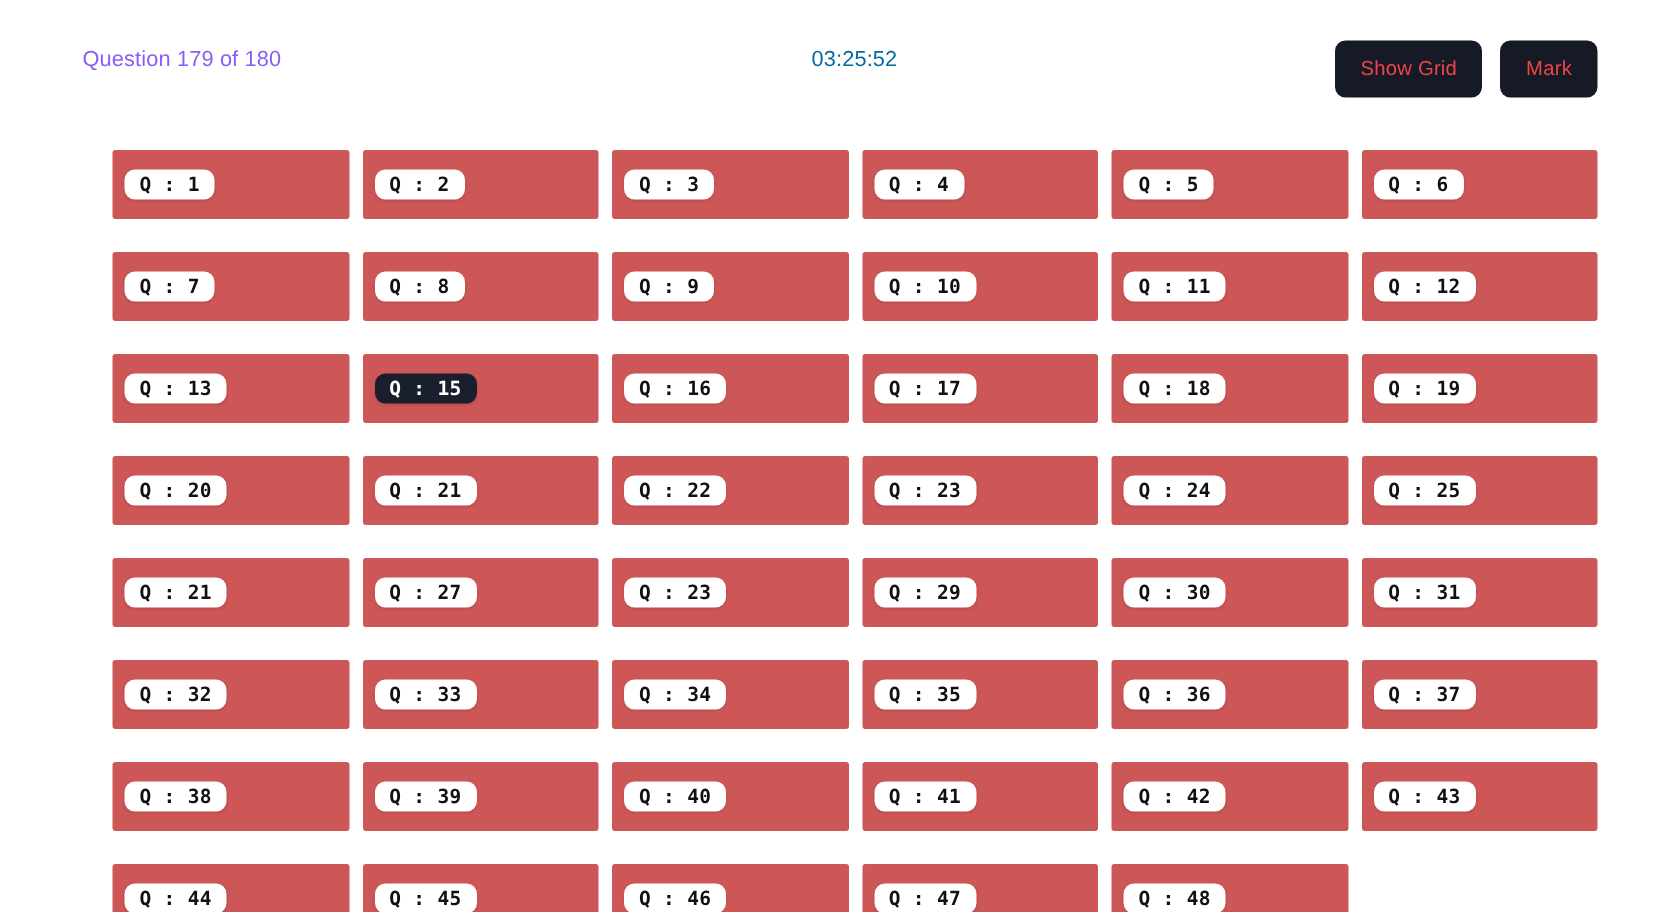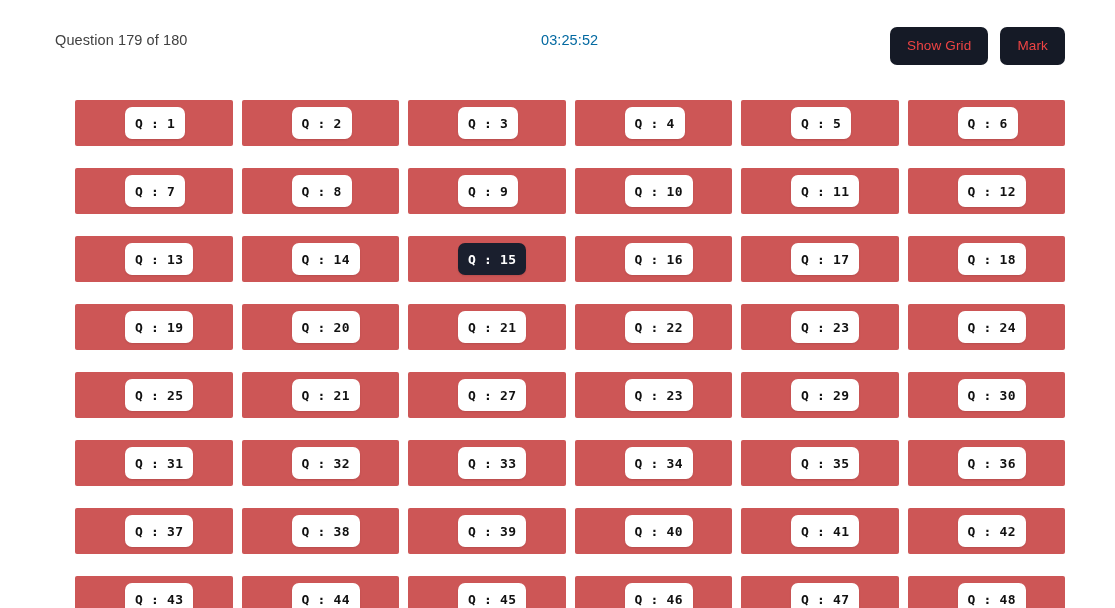--- a/index.html
+++ b/index.html
@@ -28,21 +28,21 @@
     left: 0;
     width: 1115px;
     height: 80px;
   }
 
   .question-counter {
     position: absolute;
     left: 55px;
     top: 30px;
     font-size: 14.5px;
-    color: #404040;
+    color: #8b5cf6;
     letter-spacing: 0.1px;
     line-height: 20px;
     white-space: nowrap;
   }
 
   .timer {
     position: absolute;
     left: 541px;
     top: 30px;
     font-size: 14.5px;
@@ -98,33 +98,32 @@
     align-items: center;
     padding-left: 8px;
     cursor: pointer;
     overflow: visible;
   }
 
   .q-pill {
     background: #ffffff;
     color: #111111;
     border-radius: 7px;
-    height: 32px;
+    height: 20px;
     min-width: 46px;
     padding: 0 10px;
     display: inline-flex;
     align-items: center;
     justify-content: center;
     font-family: "DejaVu Sans Mono", "Liberation Mono", monospace;
     font-size: 13px;
     font-weight: bold;
     letter-spacing: 0.2px;
     white-space: nowrap;
     box-shadow: 0 1px 2px rgba(0,0,0,0.10);
-    margin-left: 42px;
   }
 
   .q-bar.selected .q-pill {
     background: #1a1f2e;
     color: #ffffff;
   }
 </style>
 </head>
 <body>
 
@@ -174,23 +173,20 @@
       </div>
       <div class="q-bar">
         <span class="q-pill">Q : 11</span>
       </div>
       <div class="q-bar">
         <span class="q-pill">Q : 12</span>
       </div>
       <div class="q-bar">
         <span class="q-pill">Q : 13</span>
       </div>
-      <div class="q-bar">
-        <span class="q-pill">Q : 14</span>
-      </div>
       <div class="q-bar selected">
         <span class="q-pill">Q : 15</span>
       </div>
       <div class="q-bar">
         <span class="q-pill">Q : 16</span>
       </div>
       <div class="q-bar">
         <span class="q-pill">Q : 17</span>
       </div>
       <div class="q-bar">

